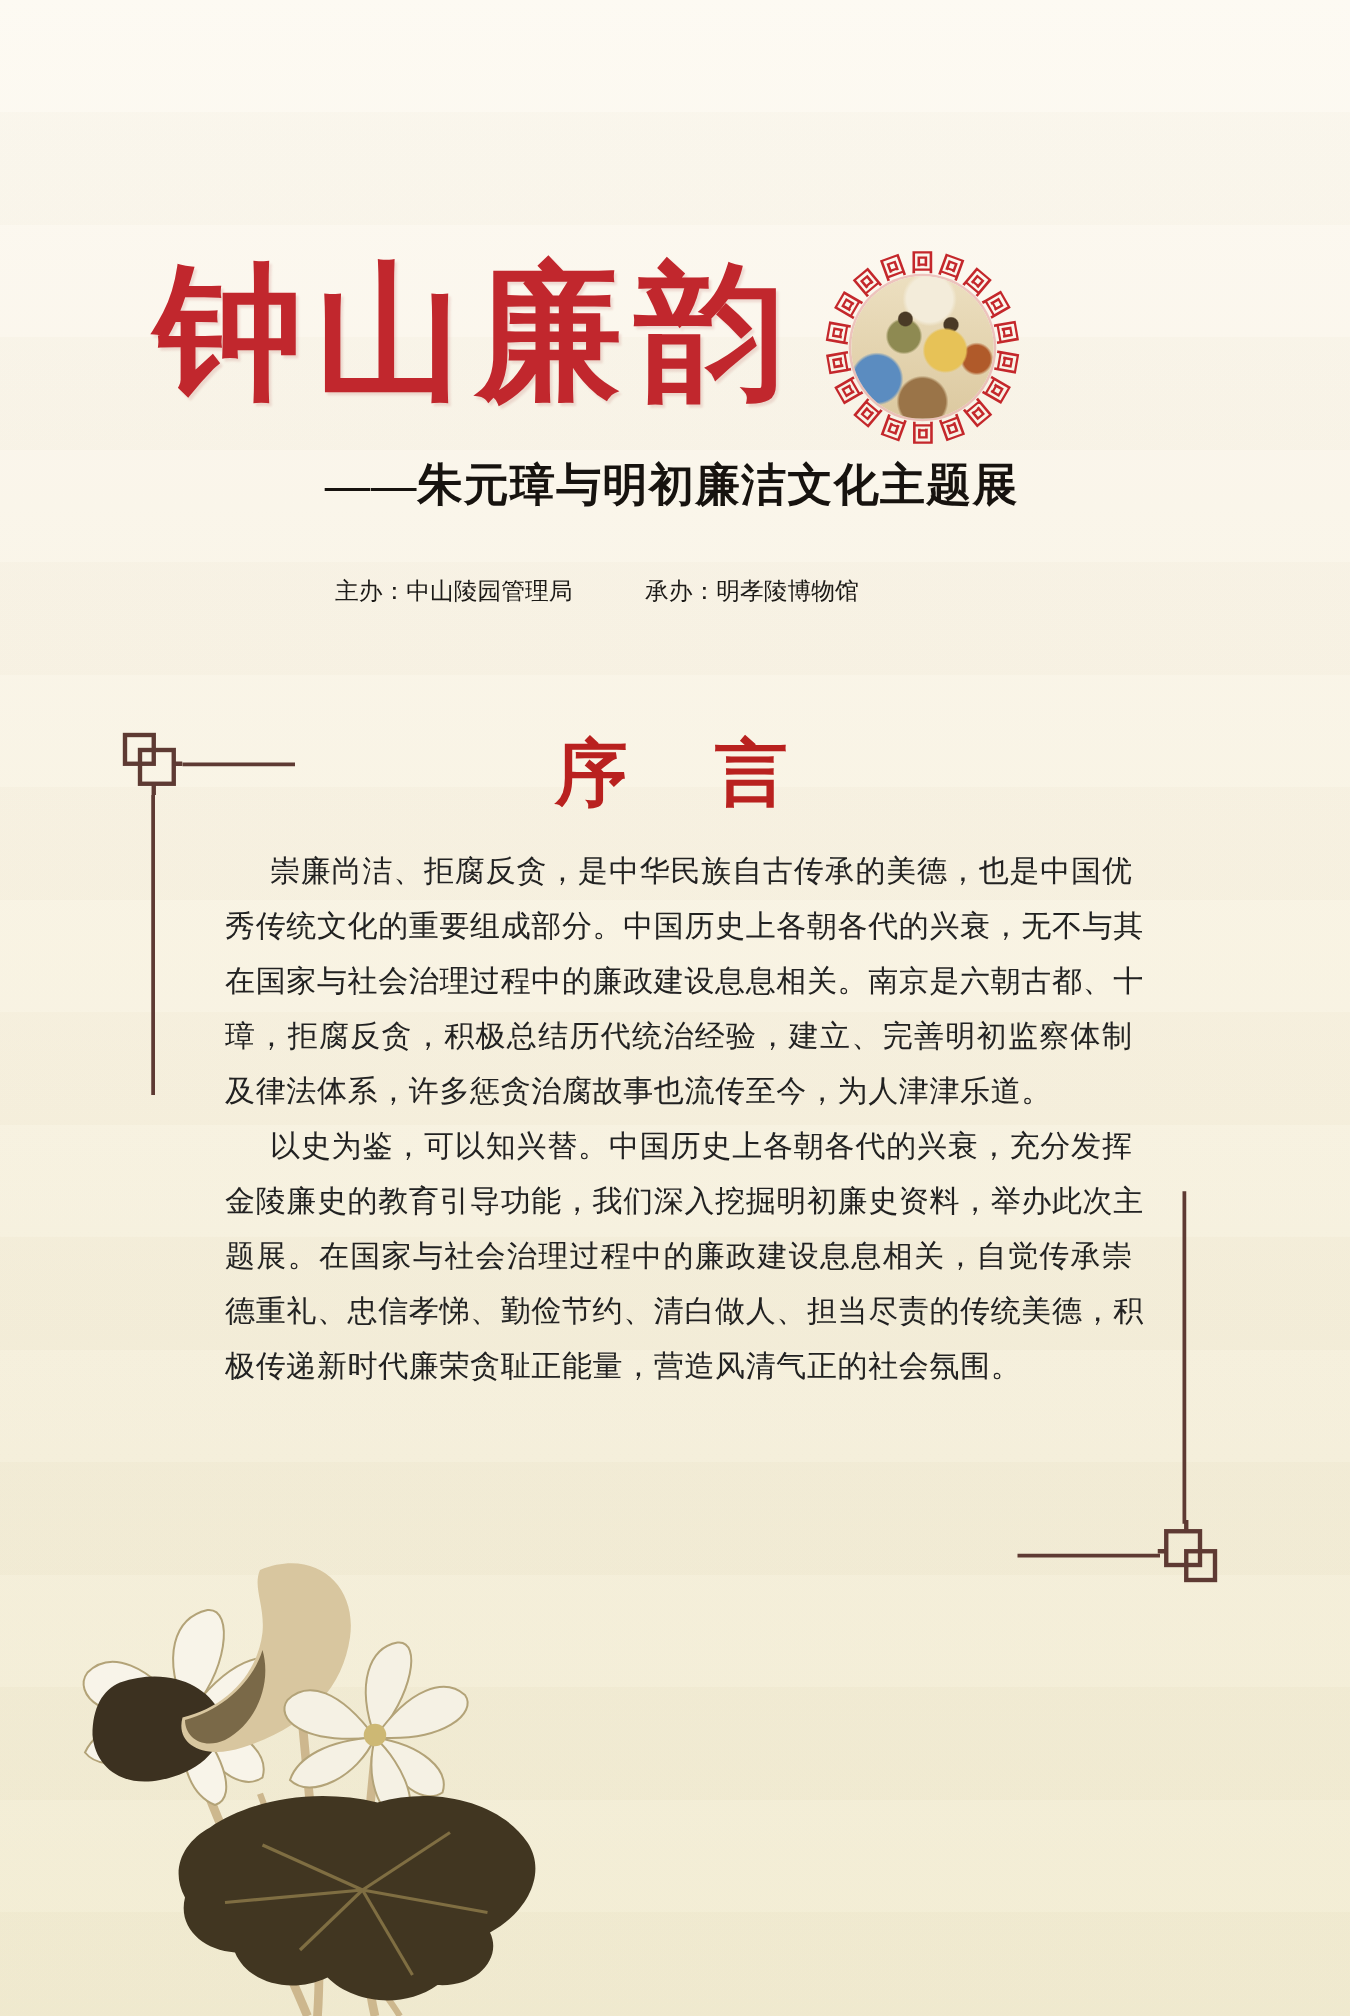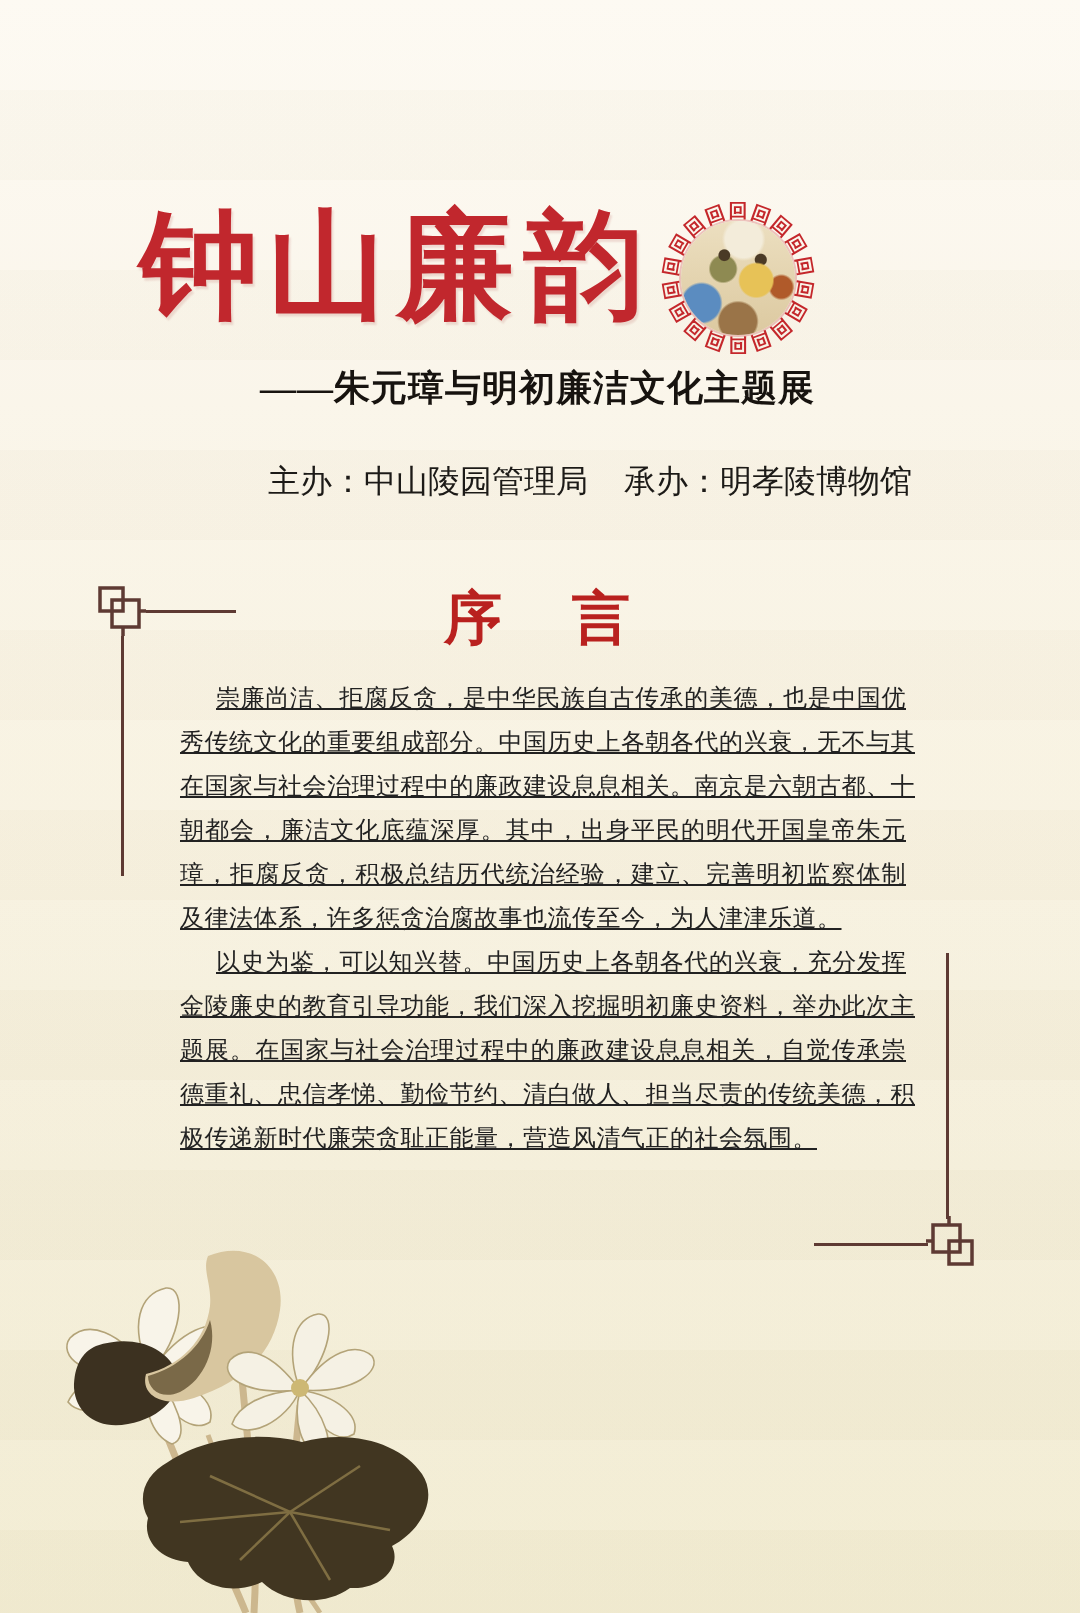--- a/index.html
+++ b/index.html
@@ -13,21 +13,21 @@
   }
   .band-overlay{
     position:absolute;inset:0;
     background:repeating-linear-gradient(180deg,
       rgba(255,255,255,0.05) 0 90px,
       rgba(120,100,40,0.02) 90px 180px);
     pointer-events:none;
   }
   
   .title{
-    position:absolute;left:140px;top:200px;
+    position:absolute;left:124px;top:200px;
     font-family:"DejaVu Serif","Liberation Serif",serif;
     font-size:118px;line-height:1.1;font-weight:bold;
     color:#c1272d;letter-spacing:10px;white-space:nowrap;
     text-shadow:2px 3px 2px rgba(150,20,20,0.12);
   }
   .emblem{position:absolute;left:660px;top:200px;width:156px;height:156px;}
   .emblem-ring{position:absolute;inset:0;border-radius:50%;}
   .emblem-ring span{
     position:absolute;left:50%;top:50%;
     width:20px;height:20px;margin:-10px 0 0 -10px;
@@ -50,32 +50,32 @@
       linear-gradient(180deg,#ecdfc0,#dcc9a0);
   }
   .subtitle{
     position:absolute;left:260px;top:364px;
     font-family:"Liberation Serif","DejaVu Serif",serif;
     font-size:36px;font-weight:bold;color:#17130f;
     letter-spacing:1px;white-space:nowrap;
   }
   .org-line{
     position:absolute;left:268px;top:460px;
-    font-size:32px;color:#1c1a17;display:flex;gap:36px;white-space:nowrap;justify-content:center;
+    font-size:19px;color:#1c1a17;display:flex;gap:58px;white-space:nowrap;justify-content:center;
   }
   
   .preface-heading{
     position:absolute;left:0;top:580px;width:1080px;
     text-align:center;
     font-family:"Liberation Serif","DejaVu Serif",serif;
     font-size:58px;font-weight:bold;color:#b9211f;letter-spacing:6px;
   }
   .body-text{
     position:absolute;left:180px;top:676px;width:726px;
-    font-size:24px;color:#222;text-decoration:underline;
+    font-size:24px;color:#222;
   }
   .body-line{
     height:44px;line-height:44px;
     text-align:justify;text-align-last:justify;
     letter-spacing:0.5px;white-space:nowrap;
   }
   .body-line.para-first{text-indent:36px;}
   .body-line.para-last{text-align-last:left;}
   
   .orn-line{position:absolute;background:#5e3a33;}
@@ -127,21 +127,20 @@
     <span>主办：中山陵园管理局</span>
     <span>承办：明孝陵博物馆</span>
   </div>
 
   <div class="preface-heading">序　言</div>
 
   <div class="body-text">
     <div class="body-line para-first">崇廉尚洁、拒腐反贪，是中华民族自古传承的美德，也是中国优</div>
     <div class="body-line">秀传统文化的重要组成部分。中国历史上各朝各代的兴衰，无不与其</div>
     <div class="body-line">在国家与社会治理过程中的廉政建设息息相关。南京是六朝古都、十</div>
-    <div class="body-line">朝都会，廉洁文化底蕴深厚。其中，出身平民的明代开国皇帝朱元</div>
     <div class="body-line">璋，拒腐反贪，积极总结历代统治经验，建立、完善明初监察体制</div>
     <div class="body-line para-last">及律法体系，许多惩贪治腐故事也流传至今，为人津津乐道。</div>
     <div class="body-line para-first">以史为鉴，可以知兴替。中国历史上各朝各代的兴衰，充分发挥</div>
     <div class="body-line">金陵廉史的教育引导功能，我们深入挖掘明初廉史资料，举办此次主</div>
     <div class="body-line">题展。在国家与社会治理过程中的廉政建设息息相关，自觉传承崇</div>
     <div class="body-line">德重礼、忠信孝悌、勤俭节约、清白做人、担当尽责的传统美德，积</div>
     <div class="body-line para-last">极传递新时代廉荣贪耻正能量，营造风清气正的社会氛围。</div>
   </div>
 
   <svg class="knot tl" width="50" height="52" viewBox="0 0 50 52">

